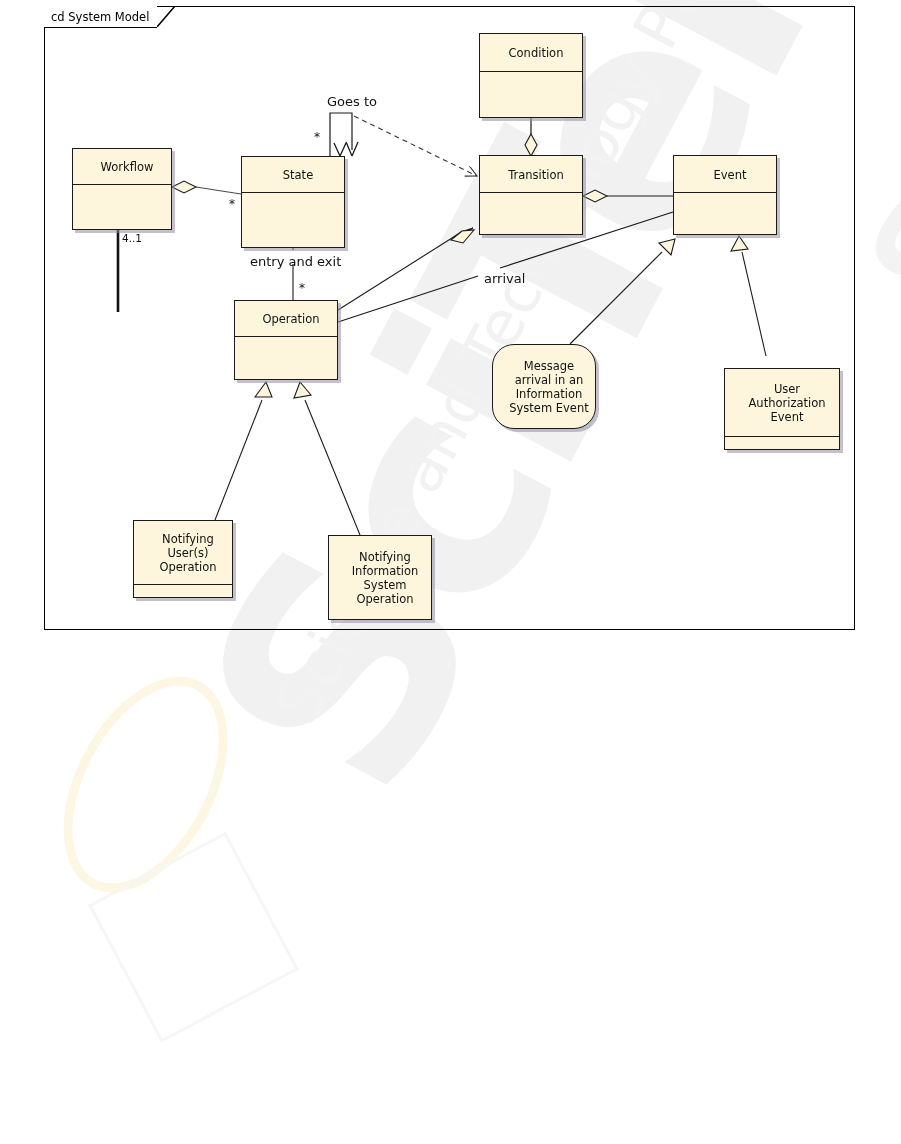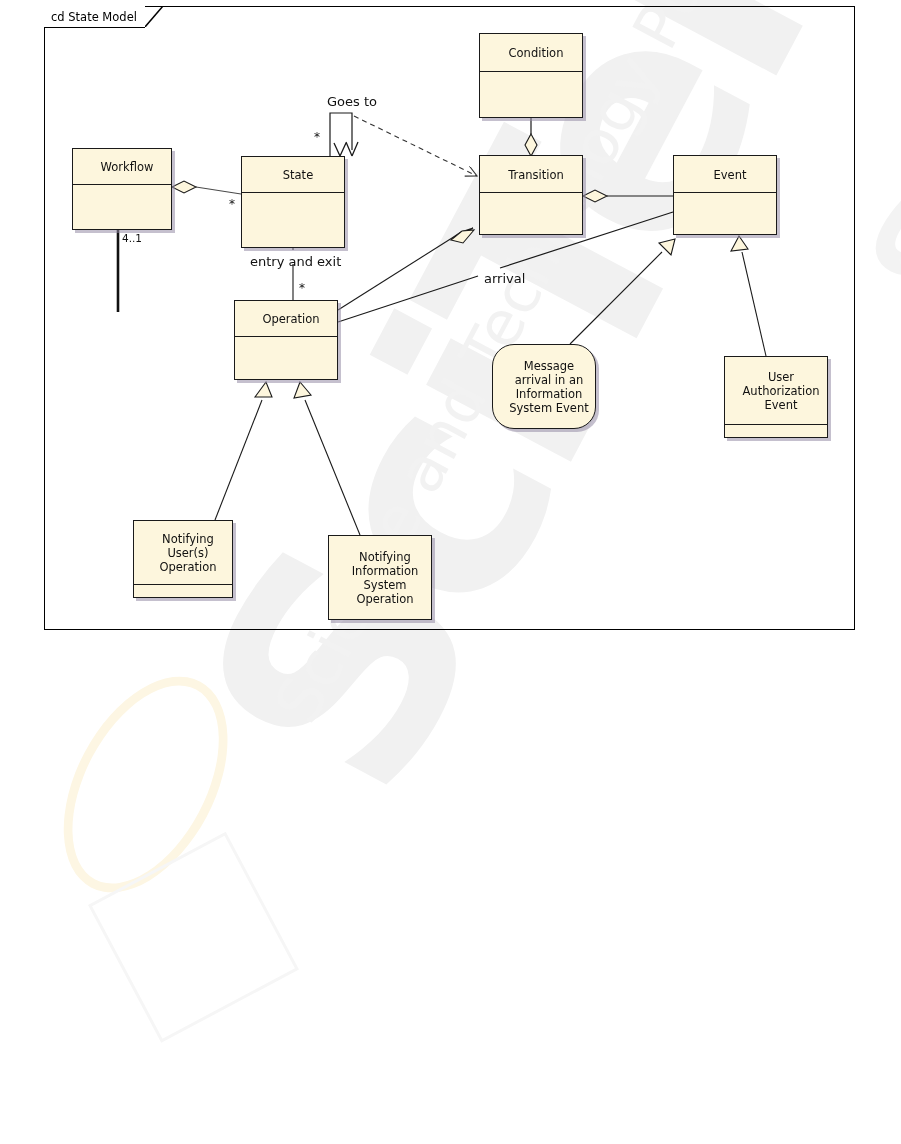--- a/index.html
+++ b/index.html
@@ -195,21 +195,21 @@
   <div class="watermark wm-big">SciTePress</div>
   <div class="watermark wm-big-sub">Science and Technology Publications</div>
   <div class="watermark wm-small">SciTePress</div>
   <div class="watermark wm-small-sub">Science and Technology Publications</div>
   <div class="watermark wm-ellipse"></div>
   <div class="watermark wm-square"></div>
 
   <div id="frame"></div>
   <div id="frame-tab">
     <div class="tab-body">
-      <span>cd State Model</span>
+      <span>cd System Model</span>
       <svg class="tab-slash" viewBox="0 0 22 21">
         <line x1="0" y1="21" x2="18" y2="0" stroke="#000" stroke-width="1.5"></line>
       </svg>
     </div>
   </div>
 
   <svg id="links">
     <defs>
       <marker id="open-arrow" markerWidth="14" markerHeight="14" refX="11" refY="5" orient="auto">
         <path d="M1,0 L11,5 L1,10" fill="none" stroke="#1a1a1a" stroke-width="1.2"></path>
@@ -317,21 +317,21 @@
   </div>
 
   <div class="uml-class no-divider" style="left:492px; top:344px; width:104px; height:85px;border-radius:22px;">
     <div class="uml-name">Message
 arrival in an
 Information
 System Event</div>
     <div class="uml-attrs" style="flex:0 0 0;"></div>
   </div>
 
-  <div class="uml-class" style="left:724px; top:356px; width:104px; height:82px;">
+  <div class="uml-class" style="left:724px; top:368px; width:116px; height:82px;">
     <div class="uml-name" style="height:62px;">User
 Authorization
 Event</div>
     <div class="uml-attrs"></div>
   </div>
 
   <div class="uml-class" style="left:133px; top:520px; width:100px; height:78px;">
     <div class="uml-name" style="height:58px;">Notifying
 User(s)
 Operation</div>

